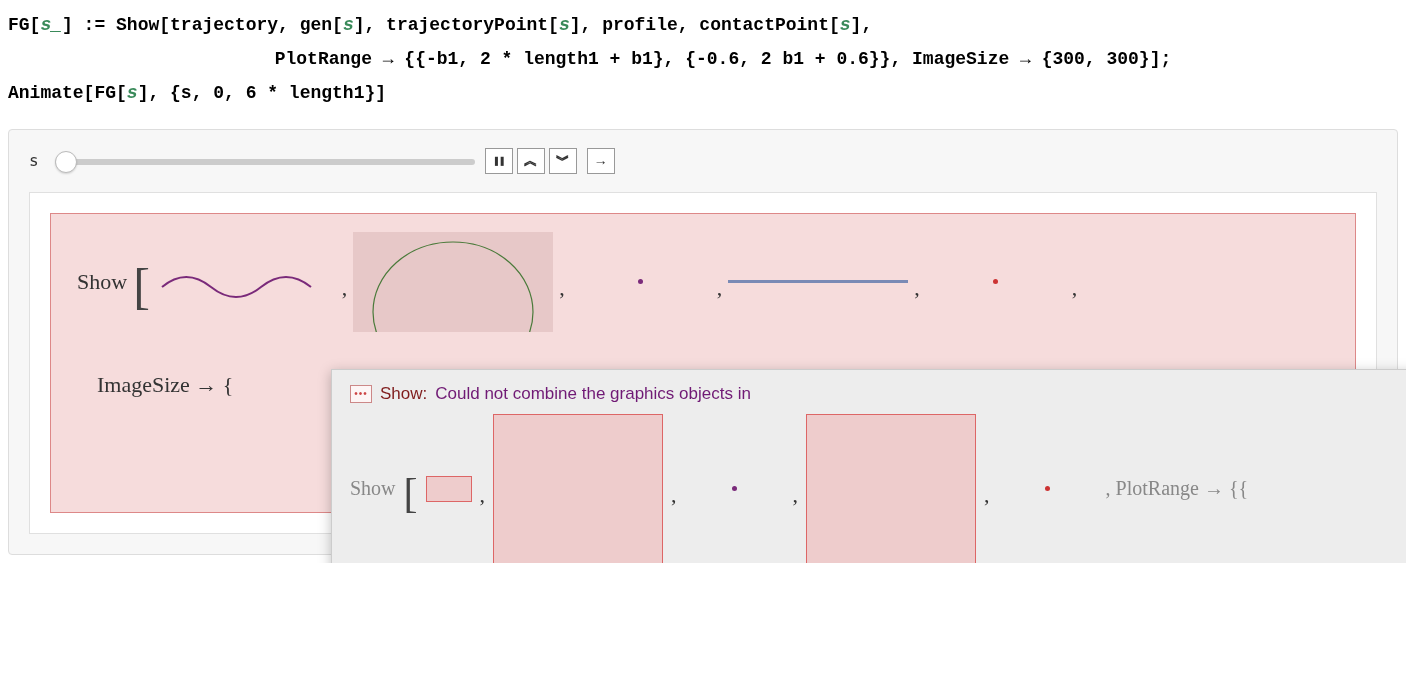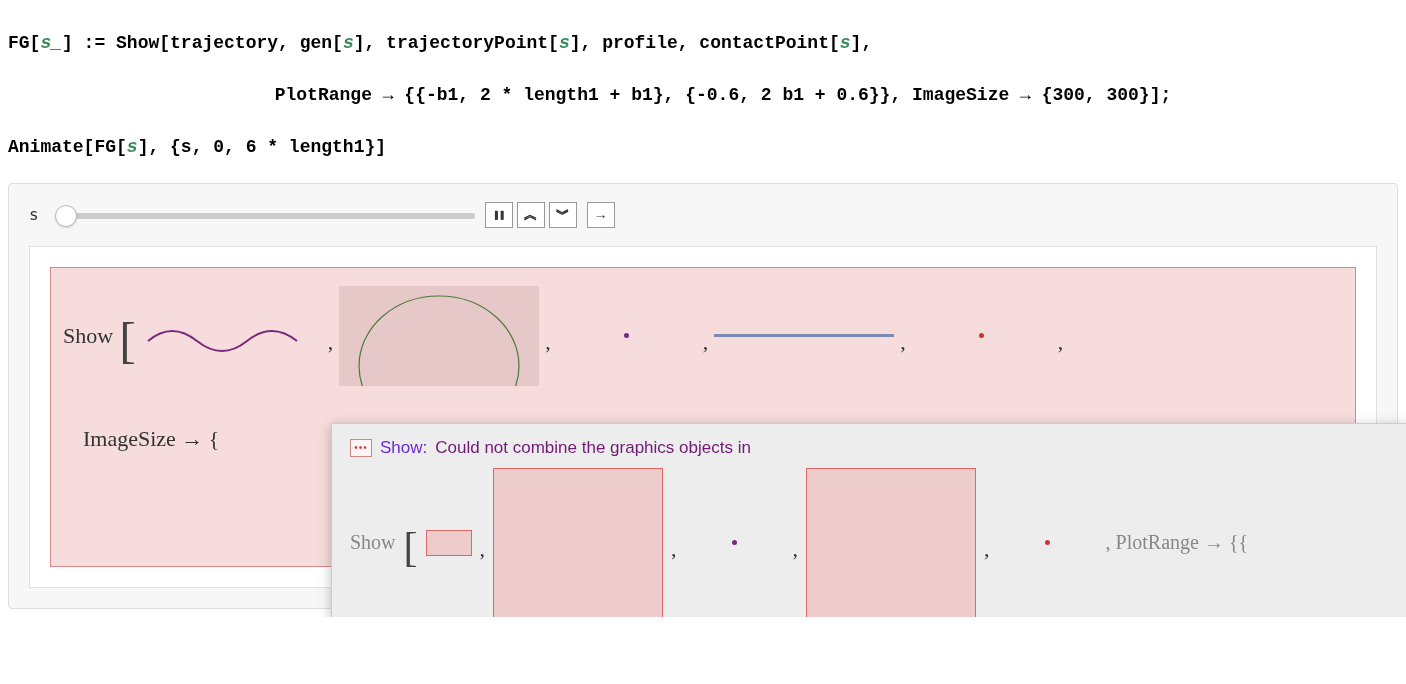--- a/index.html
+++ b/index.html
@@ -11,21 +11,20 @@
     background: #fff;
     color: #000;
   }
   .code-block {
     font-weight: bold;
     line-height: 1.9;
     margin-bottom: 18px;
   }
   .code-line {
     white-space: nowrap;
-    margin-top: 18px;
   }
   .indent { padding-left: 40px; text-align: center; }
   .pattern { color: #3a8a5a; font-style: italic; }
   .anim-panel {
     background: #f7f7f7;
     border: 1px solid #ddd;
     border-radius: 4px;
     padding: 18px 20px 20px 20px;
   }
   .control-row {
@@ -83,21 +82,21 @@
   .output-box {
     background: #fff;
     border: 1px solid #e0e0e0;
     padding: 20px;
     position: relative;
     overflow: visible;
   }
   .error-area {
     background: #f6dcdc;
     border: 1.5px solid #d88;
-    padding: 18px 14px 18px 12px;
+    padding: 18px 14px 18px 26px;
     min-height: 300px;
     position: relative;
   }
   .show-row {
     display: flex;
     align-items: center;
     font-family: "Times New Roman", serif;
     font-size: 22px;
     color: #333;
     gap: 6px;
@@ -161,21 +160,21 @@
     height: 18px;
     border: 1px solid #c88;
     display: flex;
     align-items: center;
     justify-content: center;
     font-size: 10px;
     color: #c44;
     letter-spacing: 1px;
     background: #fdf5f5;
   }
-  .tooltip-header .errname { color: #6d28d9; font-weight: 500;}
+  .tooltip-header .errname { color: #7f1d1d; font-weight: 500;}
   .tooltip-header .errmsg { color: #701a75; }
   .tt-row {
     display: flex;
     align-items: center;
     gap: 8px;
     font-family: "Times New Roman", serif;
     font-size: 20px;
     color: #888;
   }
   .pinkbox {

